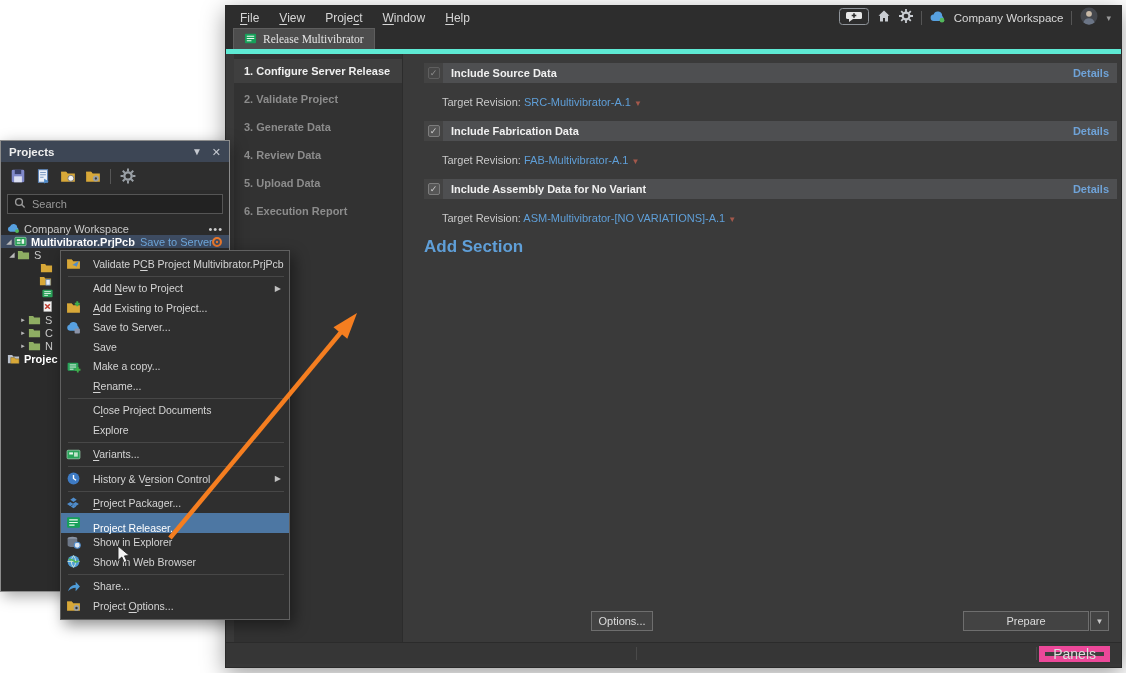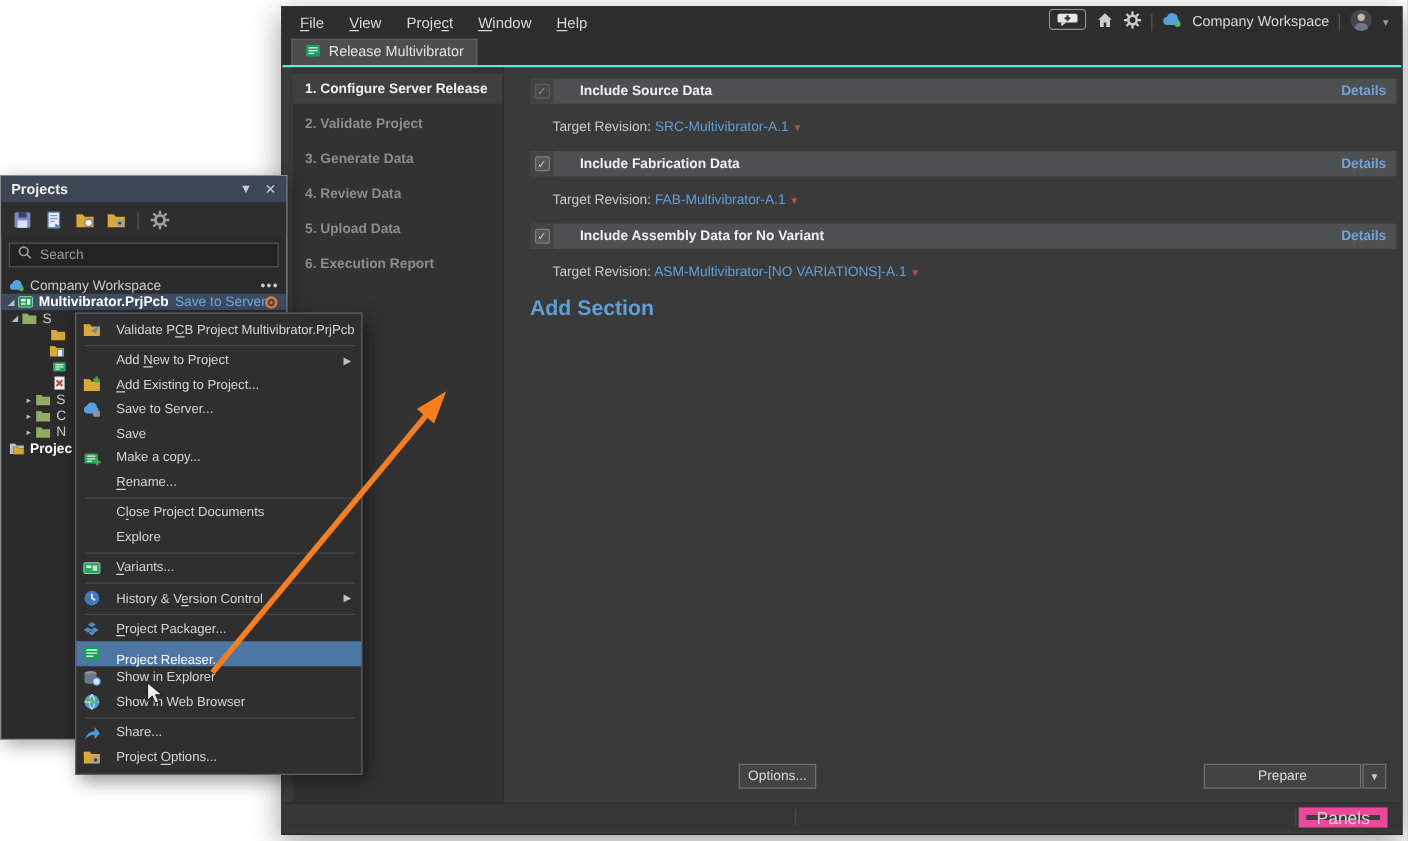--- a/index.html
+++ b/index.html
@@ -14,40 +14,40 @@
   .menubar { position:absolute; left:0; top:0; right:0; height:24px; background:#2d2d2d;
     display:flex; align-items:center; padding-left:4px; }
   .menubar .mitem { color:#d6d6d6; font-size:12px; padding:0 10px; line-height:24px; cursor:default; }
   .menubar u { text-decoration:underline; text-underline-offset:2px; }
   .topright { margin-left:auto; display:flex; align-items:center; gap:8px; padding-right:10px; }
   .topright .vsep { width:1px; height:14px; background:#555; }
   .ws-label { color:#d8d8d8; font-size:11.5px; }
   .caret { color:#9a9a9a; font-size:9px; }
 
   .tabbar { position:absolute; left:0; top:24px; right:0; height:24px; background:#2d2d2d;
-    border-bottom:2px solid #5eead4; }
+    border-bottom:5px solid #5eead4;font-family:Liberation Serif, serif; }
   .doc-tab { position:absolute; left:7px; bottom:0; height:21px; background:#4d4d4d;
     border:1px solid #5e5e5e; border-bottom:none; display:flex; align-items:center; gap:6px;
     padding:0 10px; color:#e3e3e3; font-size:11.5px; }
 
   .dialog { position:absolute; left:0; top:48px; right:0; bottom:25px; background:#3a3a3a; }
   .steps-panel { position:absolute; left:8px; top:0; bottom:0; width:169px; background:#323232;
     border-right:1px solid #2c2c2c; padding-top:5px; }
   .step { height:24px; line-height:24px; padding-left:10px; margin-bottom:4px;
     font-size:11px; font-weight:bold; color:#8c8c8c; cursor:default; white-space:nowrap; }
   .step.active { background:#3f3f3f; color:#efefef; }
 
   .content { position:absolute; left:177px; top:0; right:0; bottom:0; }
   .section-bar { height:20px; background:#4e4f51; display:flex; align-items:center;
     margin:0 4px 0 21px; }
   .cbx-zone { width:19px; height:20px; background:#434343; display:flex; align-items:center; justify-content:center; }
   .cbx { width:12px; height:12px; border-radius:2px; background:#565656; border:1px solid #7d7d7d;
     color:#cfcfcf; font-size:9px; line-height:10px; text-align:center; cursor:default; }
   .cbx.dim { background:#474747; border-color:#5f5f5f; color:#8f8f8f; }
-  .section-title { margin-left:21px; font-size:11px; font-weight:bold; color:#f0f0f0;text-align:right; }
+  .section-title { margin-left:8px; font-size:11px; font-weight:bold; color:#f0f0f0;text-align:right; }
   .details-link { margin-left:auto; margin-right:8px; font-size:11px; font-weight:bold; color:#6fa3d8; cursor:pointer; }
   .target-row { margin:13px 0 12px 39px; font-size:11px; color:#c9c9c9; height:13px; }
   .target-value { color:#5f9fd8; cursor:pointer; }
   .target-caret { color:#a4584b; font-size:8px; margin-left:3px; }
   .add-section { margin:0 0 0 21px; font-size:17px; font-weight:bold; color:#5f9fd8; display:inline-block; cursor:pointer; }
   .sec1-space { height:9px; }
 
   .btn { background:#434343; border:1px solid #6e6e6e; color:#dcdcdc; font-size:11px;
     font-family:"Liberation Sans", sans-serif; display:flex; align-items:center; justify-content:center; cursor:pointer; }
   .options-btn { position:absolute; left:188px; bottom:11px; width:62px; height:20px; }

